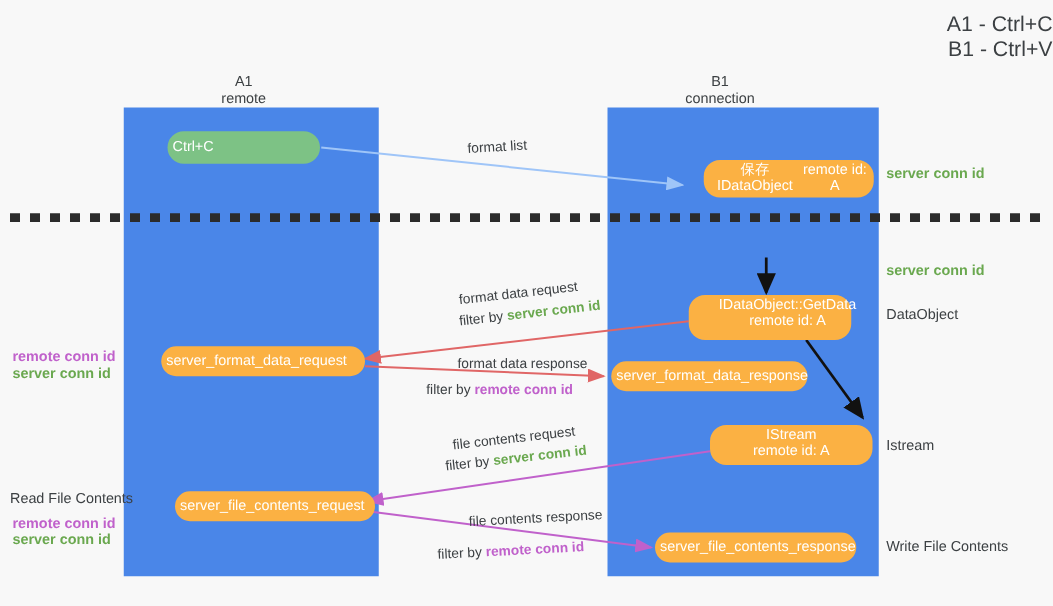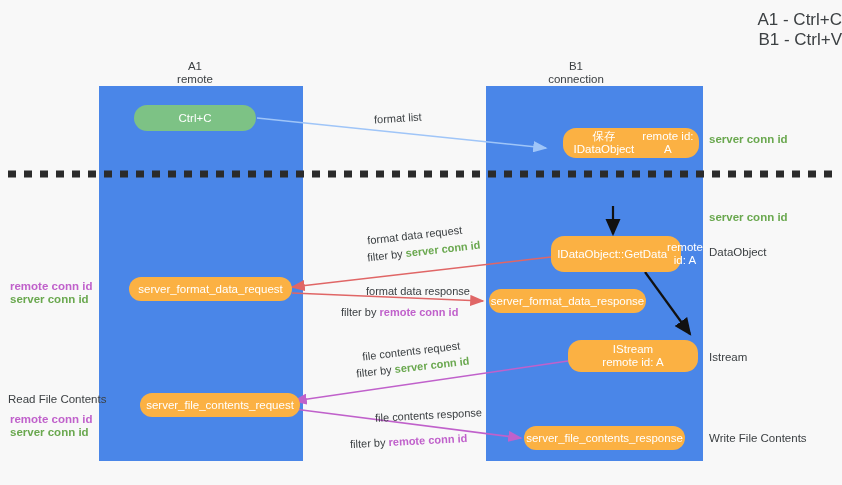--- a/index.html
+++ b/index.html
@@ -25,21 +25,21 @@
   .colhead{
     font-size:11.5px;color:#3c4043;text-align:center;line-height:13px;
   }
   .colhead .sub{display:block;}
 
   
   .lane{background:#4a86e8;}
 
   
   .box{
-    display:flex;align-items:center;justify-content:center;
+    display:flex;align-items:center;justify-content:flex-start;
     text-align:center;
     color:#ffffff;
     font-size:11.5px;
     line-height:13px;
     box-sizing:border-box;
     padding:2px 4px;
     border-radius:13px;
   }
   .box.green{background:#7dc285;}
   .box.orange{background:#fbb143;}
@@ -118,21 +118,21 @@
   <div class="abs box green" style="left:134px;top:105px;width:122px;height:26px;">
     <span>Ctrl+C</span>
   </div>
 
   <div class="abs box orange" style="left:563px;top:128px;width:136px;height:30px;flex-direction:row;">
     <span>保存IDataObject</span>
     <span>remote id: A</span>
   </div>
 
 
-  <div class="abs box orange" style="left:551px;top:236px;width:130px;height:36px;flex-direction:row;padding-left:32px;">
+  <div class="abs box orange" style="left:551px;top:236px;width:130px;height:36px;flex-direction:column;padding-left:32px;">
     <span>IDataObject::GetData</span>
     <span>remote id: A</span>
   </div>
 
   <div class="abs box orange" style="left:129px;top:277px;width:163px;height:24px;">
     <span>server_format_data_request</span>
   </div>
 
   <div class="abs box orange" style="left:489px;top:289px;width:157px;height:24px;">
     <span>server_format_data_response</span>

